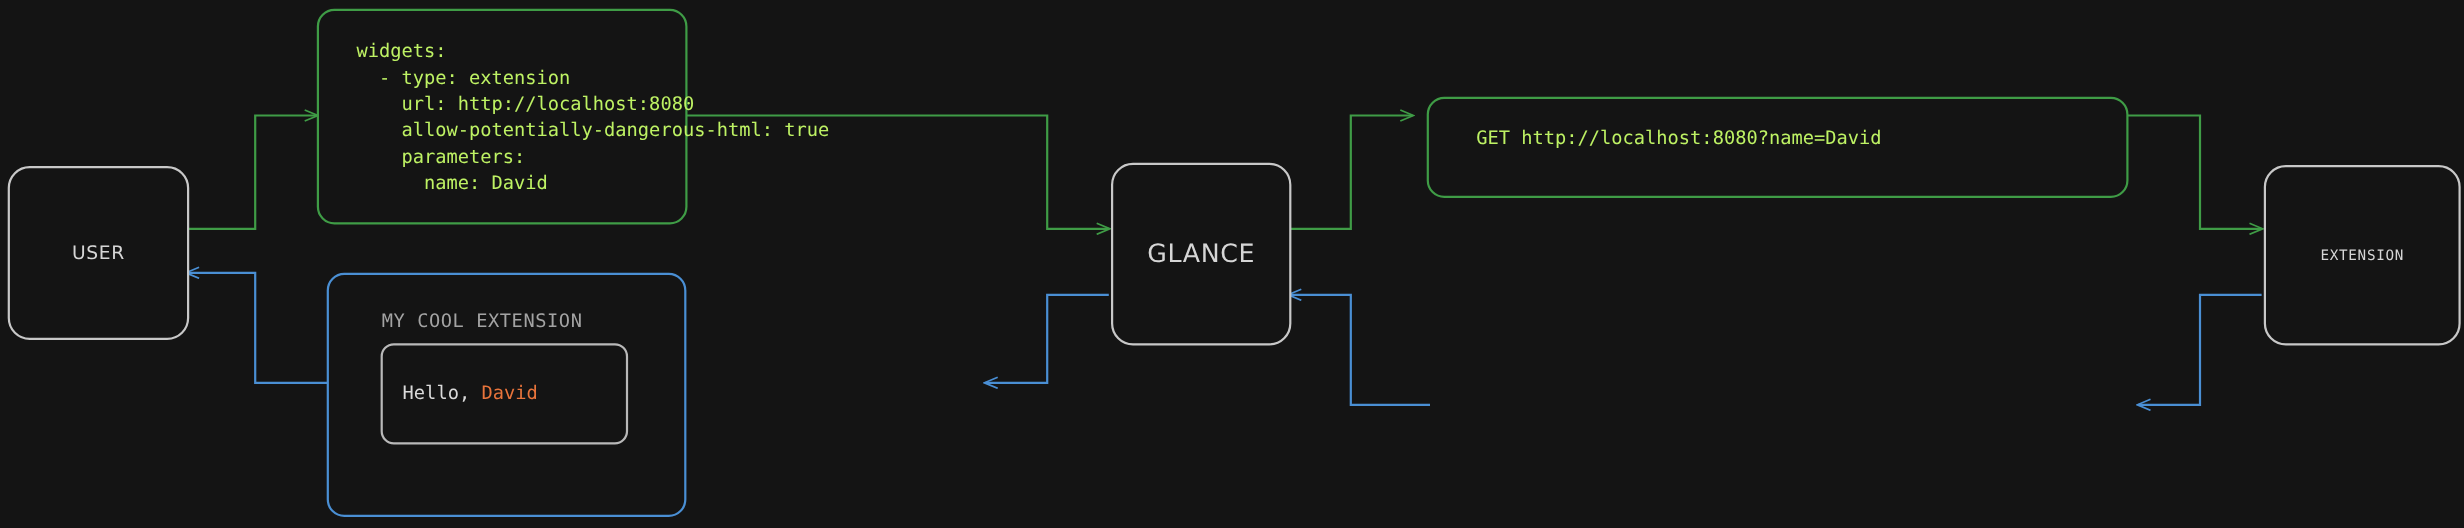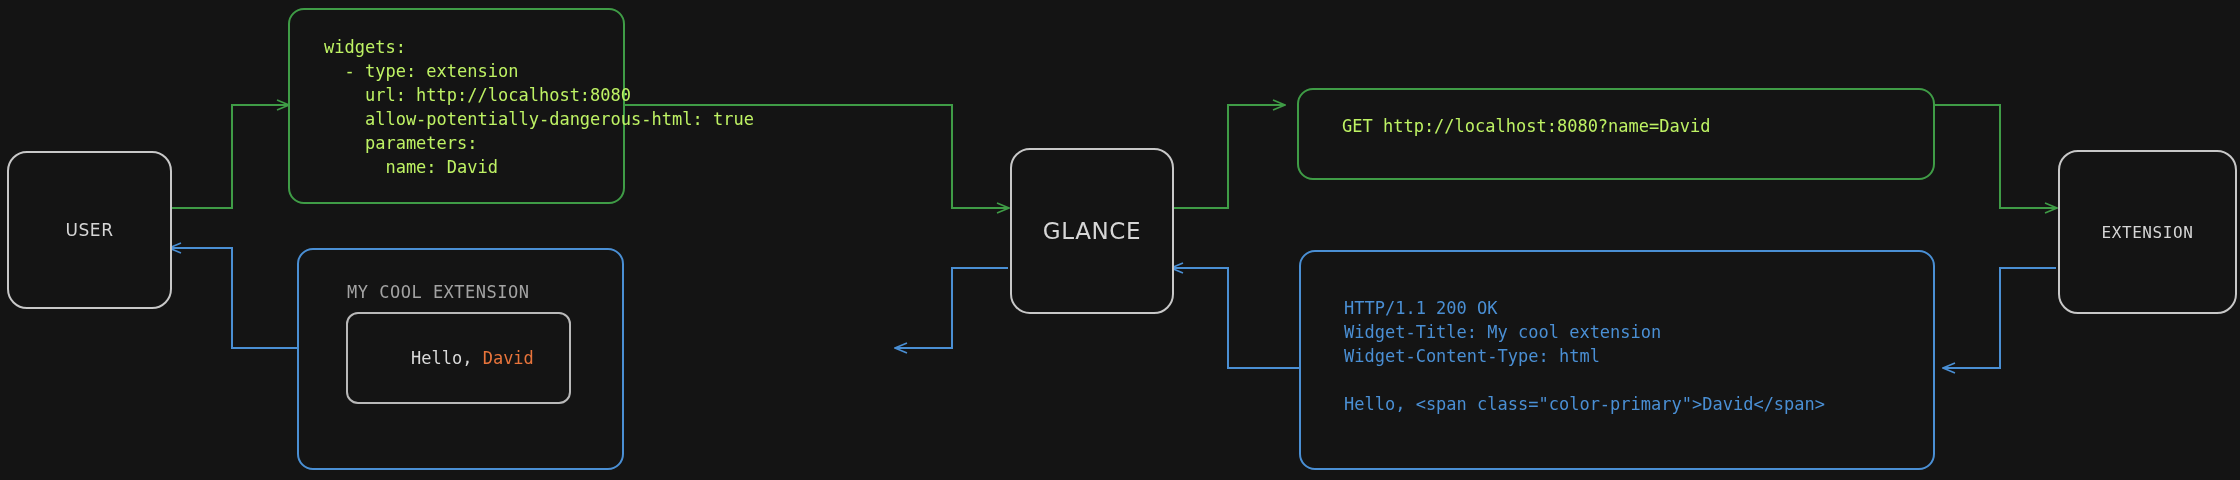--- a/index.html
+++ b/index.html
@@ -29,21 +29,21 @@
     border-radius: 20px;
     background: #141414;
     display: flex;
     align-items: center;
     justify-content: center;
     color: #d6d6d6;
     letter-spacing: 0.6px;
   }
   .node-user   { font-family: "DejaVu Sans", "Liberation Sans", sans-serif; font-size: 17px; }
   .node-glance { font-family: "DejaVu Sans", "Liberation Sans", sans-serif; font-size: 23px; }
-  .node-ext    { font-family: "DejaVu Sans Mono", "Liberation Mono", monospace; font-size: 16px; }
+  .node-ext    { font-family: "DejaVu Sans Mono", "Liberation Mono", monospace; font-size: 13px; }
 
   .panel {
     position: absolute;
     border-radius: 16px;
     background: #141414;
     box-sizing: border-box;
   }
   .panel-green { border: 2px solid #3f9c46; }
   .panel-blue  { border: 2px solid #4a8fd4; }
 
@@ -63,21 +63,20 @@
     color: #a3a3a3;
     letter-spacing: 0.5px;
   }
   .widget-body {
     border: 2px solid #b9b9b9;
     border-radius: 12px;
     background: #141414;
     box-sizing: border-box;
     display: flex;
     align-items: center;
-    padding-left: 45px;
   }
   .widget-text {
     font-family: "DejaVu Sans Mono", "Liberation Mono", monospace;
     font-size: 17px;
     color: #dadada;
     padding-left: 18px;
   }
   .accent { color: #e8743b; }
 </style>
 </head>
@@ -130,27 +129,20 @@
     url: http://localhost:8080
     allow-potentially-dangerous-html: true
     parameters:
       name: David</pre>
   </div>
 
   <div class="panel panel-green" style="left:1297px; top:88px; width:638px; height:92px;">
     <pre class="code code-green" style="position:absolute; left:43px; top:24px;">GET http://localhost:8080?name=David</pre>
   </div>
 
-  <div class="panel panel-blue" style="left:1299px; top:250px; width:636px; height:220px;">
-    <pre class="code code-blue" style="position:absolute; left:43px; top:44px;">HTTP/1.1 200 OK
-Widget-Title: My cool extension
-Widget-Content-Type: html
-
-Hello, &lt;span class="color-primary"&gt;David&lt;/span&gt;</pre>
-  </div>
 
   <div class="panel panel-blue" style="left:297px; top:248px; width:327px; height:222px;">
     <div class="widget-title" style="position:absolute; left:48px; top:32px;">MY COOL EXTENSION</div>
     <div class="widget-body" style="position:absolute; left:47px; top:62px; width:225px; height:92px;">
       <div class="widget-text">
         <span>Hello, </span><span class="accent">David</span>
       </div>
     </div>
   </div>
 

